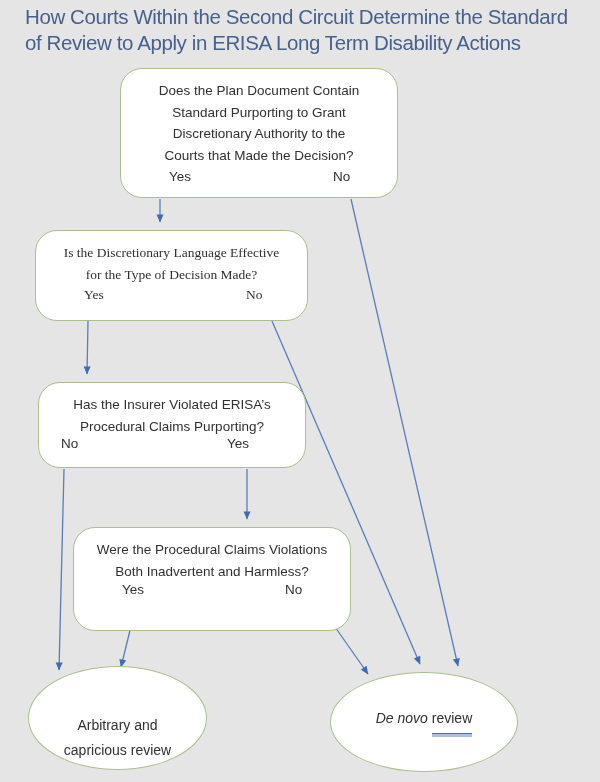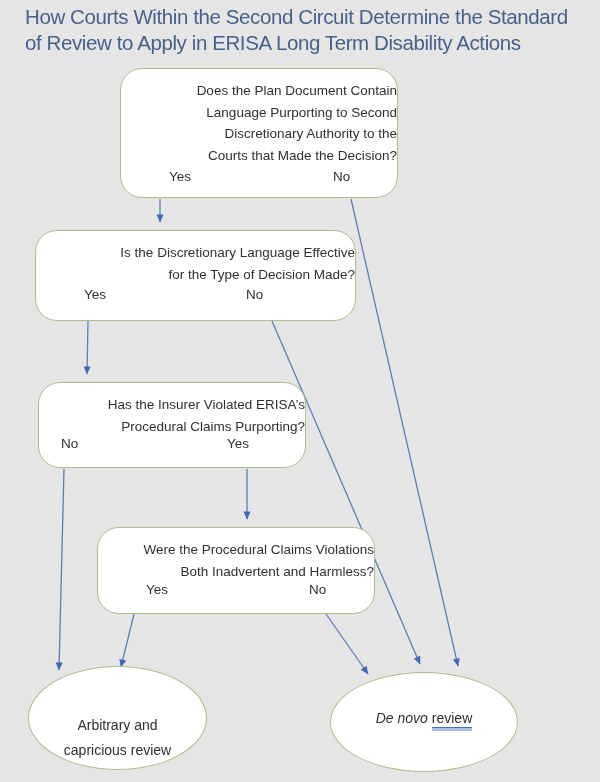--- a/index.html
+++ b/index.html
@@ -30,21 +30,21 @@
   .qbox {
     position: absolute;
     box-sizing: border-box;
     background: #ffffff;
     border: 1.4px solid #a9c08c;
     border-radius: 22px;
     color: #303030;
     font-size: 13.5px;
   }
   .qbox .lines {
-    text-align: right;
+    text-align: center;
     line-height: 21.5px;
     padding-top: 11px;
   }
   .qbox .branch-label {
     position: absolute;
     font-size: 13.5px;
     color: #303030;
     text-align: center;
   }
   .oval {
@@ -59,21 +59,21 @@
     align-items: center;
     justify-content: center;
     text-align: center;
     line-height: 25px;
   }
   .oval .inner { transform: translateY(-6px); }
   .italic { font-style: italic; }
   .blue-underline {
     border-bottom: 1px solid #4a6fae;
     box-shadow: 0 3px 0 #a9c0e4;
-    padding-bottom: 1px;
+    padding-bottom: 7px;
   }
 </style>
 </head>
 <body>
 
 <div class="canvas">
 
   <div class="title">
     <div>How Courts Within the Second Circuit Determine the Standard</div>
     <div>of Review to Apply in ERISA Long Term Disability Actions</div>
@@ -91,47 +91,47 @@
     <line x1="272" y1="321" x2="420" y2="664" stroke="#5b7db8" stroke-width="1.3" marker-end="url(#ah)"></line>
     <line x1="64" y1="469" x2="59" y2="670" stroke="#5b7db8" stroke-width="1.3" marker-end="url(#ah)"></line>
     <line x1="247" y1="469" x2="247" y2="519" stroke="#5b7db8" stroke-width="1.3" marker-end="url(#ah)"></line>
     <line x1="134" y1="614" x2="121" y2="667" stroke="#5b7db8" stroke-width="1.3" marker-end="url(#ah)"></line>
     <line x1="326" y1="614" x2="368" y2="674" stroke="#5b7db8" stroke-width="1.3" marker-end="url(#ah)"></line>
   </svg>
 
   <div class="qbox" style="left:120px; top:68px; width:278px; height:130px;">
     <div class="lines">
       <div>Does the Plan Document Contain</div>
-      <div>Language Purporting to Second</div>
+      <div>Standard Purporting to Grant</div>
       <div>Discretionary Authority to the</div>
       <div>Courts that Made the Decision?</div>
     </div>
     <span class="branch-label" style="left:48px; top:100px;">Yes</span>
     <span class="branch-label" style="left:212px; top:100px;">No</span>
   </div>
 
-  <div class="qbox" style="left:35px; top:230px; width:321px; height:91px;">
+  <div class="qbox" style="left:35px; top:230px; width:273px; height:91px;font-family:Liberation Serif, serif;">
     <div class="lines">
       <div>Is the Discretionary Language Effective</div>
       <div>for the Type of Decision Made?</div>
     </div>
     <span class="branch-label" style="left:48px; top:56px;">Yes</span>
     <span class="branch-label" style="left:210px; top:56px;">No</span>
   </div>
 
   <div class="qbox" style="left:38px; top:382px; width:268px; height:86px;">
     <div class="lines">
       <div>Has the Insurer Violated ERISA’s</div>
       <div>Procedural Claims Purporting?</div>
     </div>
     <span class="branch-label" style="left:22px; top:53px;">No</span>
     <span class="branch-label" style="left:188px; top:53px;">Yes</span>
   </div>
 
-  <div class="qbox" style="left:97px; top:527px; width:278px; height:87px;">
+  <div class="qbox" style="left:73px; top:527px; width:278px; height:104px;">
     <div class="lines">
       <div>Were the Procedural Claims Violations</div>
       <div>Both Inadvertent and Harmless?</div>
     </div>
     <span class="branch-label" style="left:48px; top:54px;">Yes</span>
     <span class="branch-label" style="left:211px; top:54px;">No</span>
   </div>
 
   <div class="oval" style="left:28px; top:666px; width:179px; height:104px;align-items:flex-end;">
     <div class="inner">

